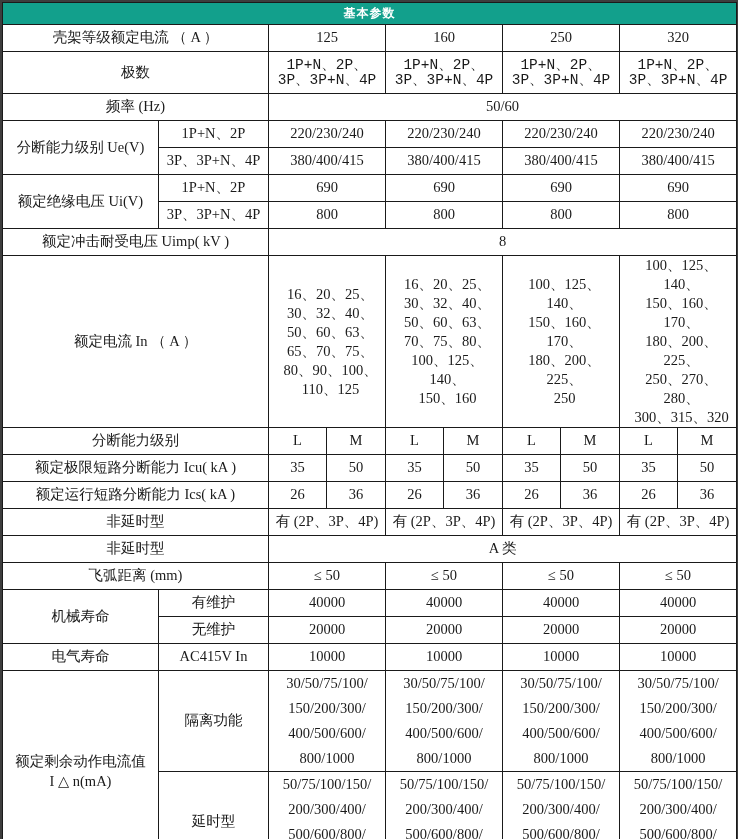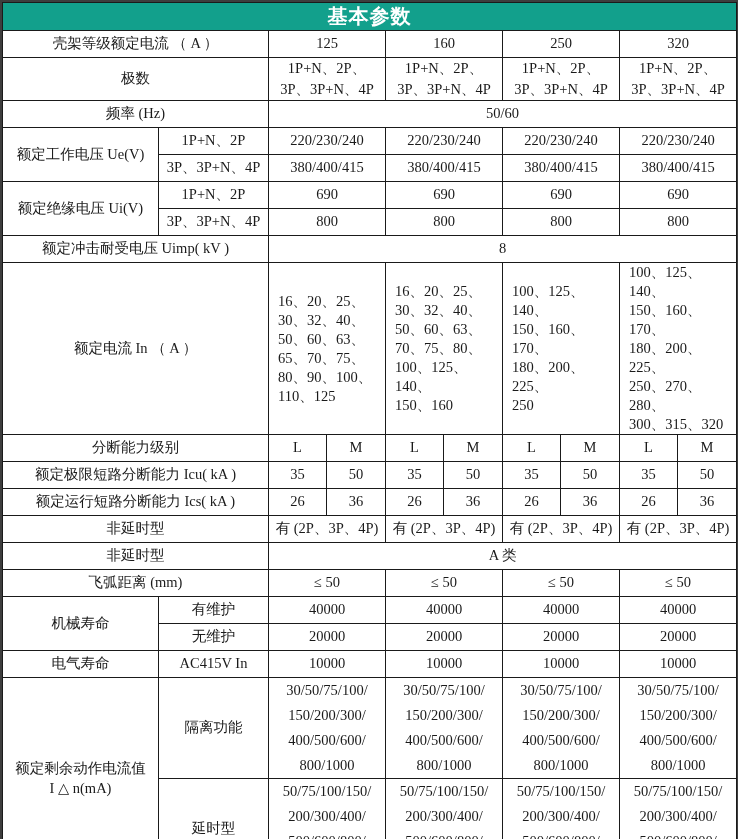--- a/index.html
+++ b/index.html
@@ -33,33 +33,33 @@
     vertical-align: middle;
     font-size: 14.5px;
     font-weight: normal;
     padding: 0 2px;
     overflow: hidden;
     line-height: 1.35;
   }
   th.title-cell {
     background: var(--accent);
     color: #ffffff;
-    font-size: 20px;
+    font-size: 12px;
     font-weight: bold;
     letter-spacing: 1px;
   }
   tr.r-title { height: 22px; }
   tr.r-n     { height: 27px; }
   tr.r-poles { height: 42px; }
   tr.r-in    { height: 114px; }
   tr.r-res   { height: 100px; }
   .pre { white-space: pre-line; }
-  .poles-cell { line-height: 21px; }
+  .poles-cell { line-height: 15px; font-family: Liberation Mono, monospace; }
   .in-cell {
-    text-align: left;
+    text-align: center;
     padding-left: 9px;
     line-height: 19px;
   }
   .res-cell { line-height: 25px; }
 </style>
 </head>
 <body>
 
 <div class="page">
   <div class="frame">
@@ -101,21 +101,21 @@
         <td colspan="2" class="pre poles-cell">1P+N、2P、
 3P、3P+N、4P</td>
       </tr>
 
       <tr class="r-n">
         <td colspan="2">频率 (Hz)</td>
         <td colspan="8">50/60</td>
       </tr>
 
       <tr class="r-n">
-        <td colspan="1" rowspan="2">额定工作电压 Ue(V)</td>
+        <td colspan="1" rowspan="2">分断能力级别 Ue(V)</td>
         <td>1P+N、2P</td>
         <td colspan="2">220/230/240</td>
         <td colspan="2">220/230/240</td>
         <td colspan="2">220/230/240</td>
         <td colspan="2">220/230/240</td>
       </tr>
       <tr class="r-n">
         <td>3P、3P+N、4P</td>
         <td colspan="2">380/400/415</td>
         <td colspan="2">380/400/415</td>

